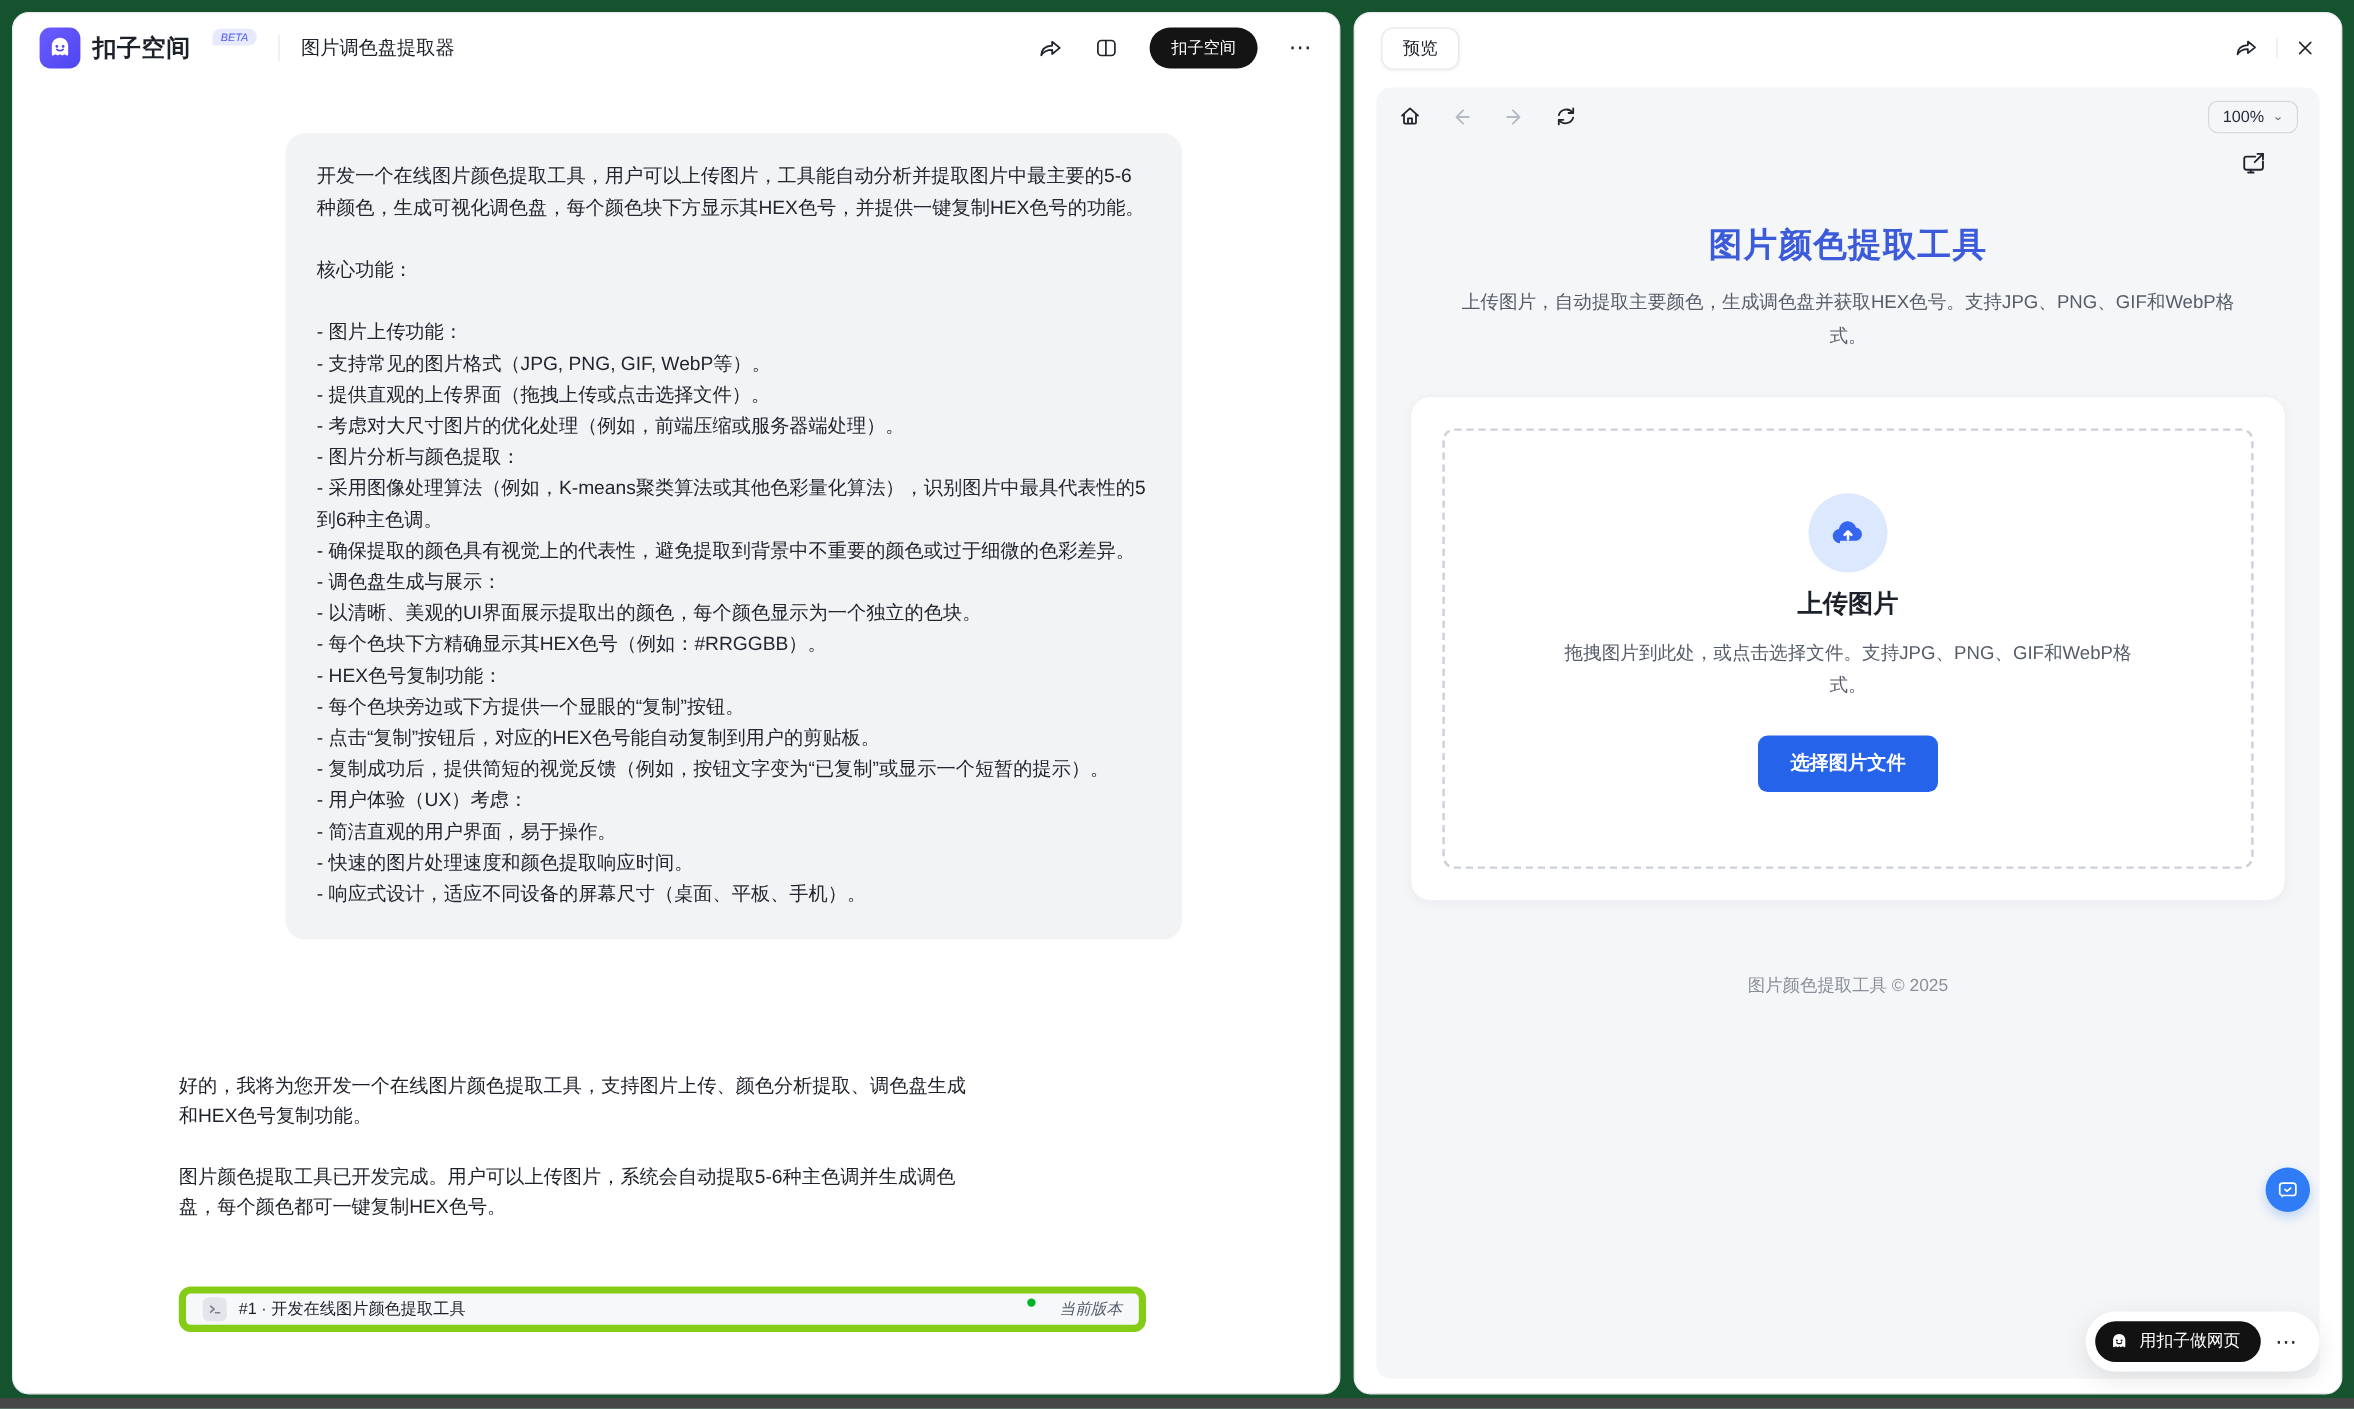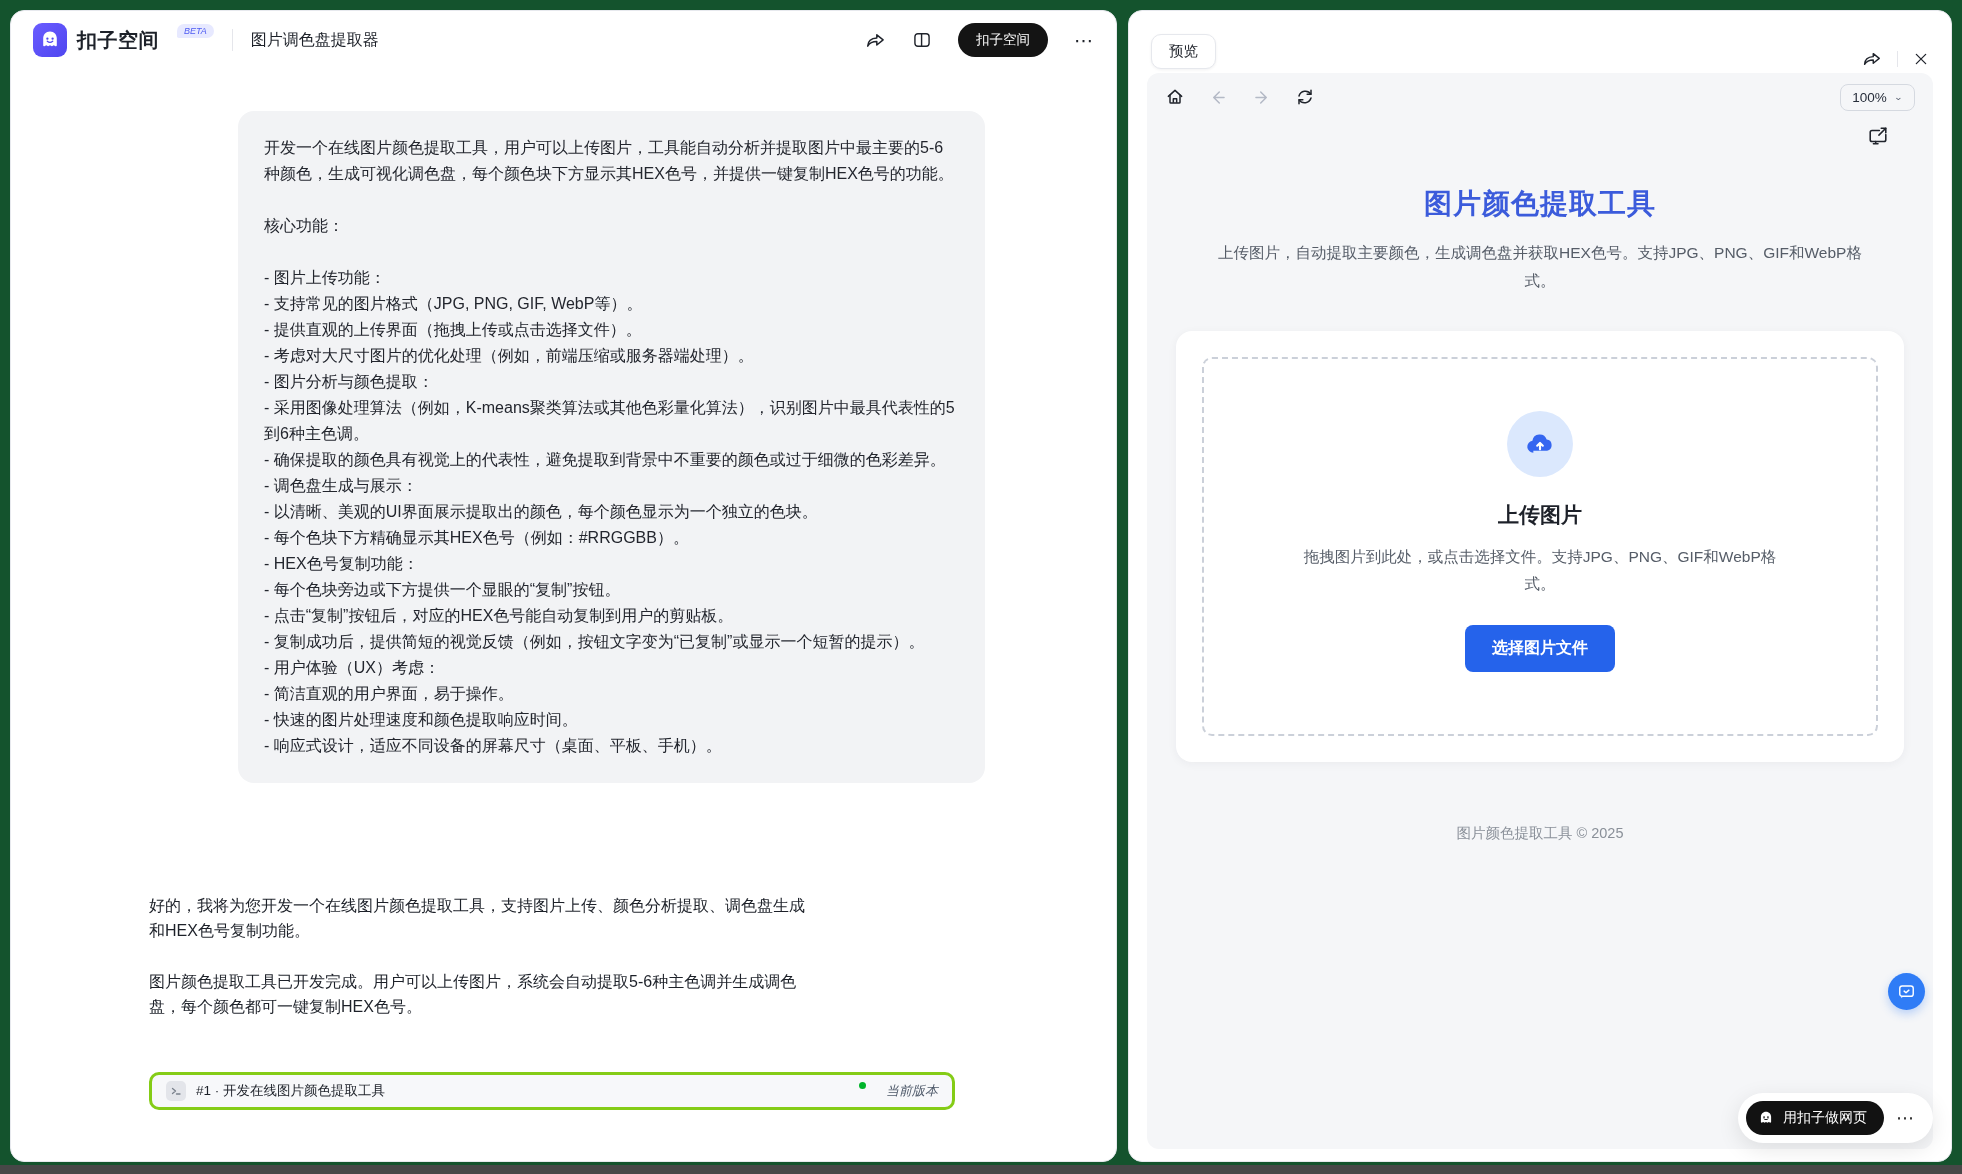--- a/index.html
+++ b/index.html
@@ -29,31 +29,31 @@
   .dots { font-size:19px; letter-spacing:1px; color:#20242c; }
 
   
   .prompt-box { position:absolute; left:227px; top:100px; width:747px; background:#f2f3f5;
     border-radius:16px; padding:24px 26px; font-size:16px; line-height:26px; color:#23262e; }
   .prompt-box .para { margin-bottom:26px; }
   .reply { position:absolute; left:138px; top:882px; width:662px; font-size:16px; line-height:25px; color:#1d2129; }
   .reply .para + .para { margin-top:26px; }
 
   .version-bar { position:absolute; left:138px; top:1061px; width:806px; height:38px;
-    background:#f7f8fa; border:3px solid #84cc16; border-radius:10px;
+    background:#f7f8fa; border:6px solid #84cc16; border-radius:10px;
     display:flex; align-items:center; padding:0 14px; cursor:pointer; }
   .term-chip { width:20px; height:20px; border-radius:5px; background:#e3e5ea; color:#7a818c;
     display:flex; align-items:center; justify-content:center; margin-right:10px; flex:0 0 auto; }
   .vb-label { font-size:13.5px; font-weight:500; color:#1d2129; }
   .vb-right { margin-left:auto; display:flex; gap:20px;font-style:italic; }
   .green-dot { width:7px; height:7px; border-radius:50%; background:#00b42a; }
   .vb-status { font-size:13px; color:#4e5969; }
 
   
-  .rp-header { display:flex; align-items:flex-end; height:58px; padding:0 22px; }
+  .rp-header { display:flex; align-items:center; height:58px; padding:0 22px; }
   .preview-tab { background:#fff; border:1px solid #e6e8ed; border-radius:10px;
     box-shadow:0 1px 3px rgba(15,23,42,.06); padding:7px 17px; font-size:14.5px; color:#1d2129; cursor:pointer; }
   .rp-header .icon-btn { margin-left:0; }
   .rp-icons { margin-left:auto; display:flex; align-items:center; }
   .rp-icons .vdiv { margin:0 15px; height:16px; }
 
   .browser { position:absolute; left:18px; right:18px; top:62px; bottom:12px;
     background:#f5f6f8; border-radius:12px; overflow:hidden; }
   .toolbar { display:flex; align-items:center; height:48px; padding:0 18px; }
   .tb-left { display:flex; align-items:center; gap:24px; }
@@ -64,21 +64,21 @@
   .chev { font-size:11px; color:#5a6170; transform:scaleY(.8); }
 
   .page { text-align:center; }
   .page-title { margin-top:64px; font-size:28px; font-weight:800; color:#3b5bdb; letter-spacing:1px; }
   .page-sub { margin:16px auto 0; max-width:658px; font-size:15.5px; line-height:1.8; color:#565d68; }
   .upload-card { width:728px; margin:36px auto 0; background:#fff; border-radius:16px;
     box-shadow:0 2px 10px rgba(31,41,55,.05); padding:26px; }
   .dropzone { border:2px dashed #cbd0d9; border-radius:10px; padding:52px 30px 62px; cursor:pointer; }
   .cloud-circle { width:66px; height:66px; border-radius:50%; background:#dbe8fd; margin:0 auto;
     display:flex; align-items:center; justify-content:center; }
-  .upload-h { margin-top:24px; font-size:21px; font-weight:700; color:#1d2129; }
+  .upload-h { margin-top:12px; font-size:21px; font-weight:700; color:#1d2129; }
   .upload-hint { margin:14px auto 0; max-width:478px; font-size:15.5px; line-height:1.75; color:#565d68; }
   .choose-btn { margin-top:28px; background:#2563eb; color:#fff; border:none; border-radius:8px;
     padding:13px 27px; font-size:16px; font-weight:700; cursor:pointer; font-family:inherit; }
   .page-footer { margin-top:62px; font-size:14.5px; color:#8a9099; }
 
   .chat-fab { position:absolute; right:26px; top:962px; width:37px; height:37px; border-radius:50%;
     background:#2f7cf6; display:flex; align-items:center; justify-content:center; border:none; cursor:pointer;
     box-shadow:0 4px 10px rgba(47,124,246,.3); }
   .make-wrap { position:absolute; right:18px; bottom:18px; background:#fff; border-radius:26px;
     box-shadow:0 6px 22px rgba(0,0,0,.10); display:flex; align-items:center; padding:8px; gap:2px; }

